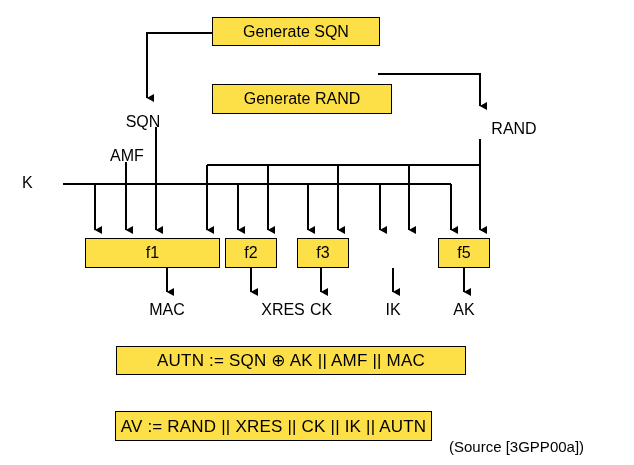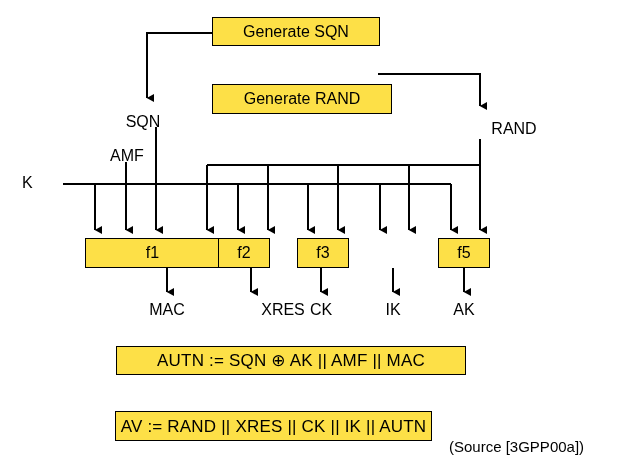--- a/index.html
+++ b/index.html
@@ -116,21 +116,21 @@
   </div>
 
   <div class="lbl" style="left:22px; top:175px;">K</div>
   <div class="lbl center" style="left:143px; top:114px;">SQN</div>
   <div class="lbl center" style="left:127px; top:148px;">AMF</div>
   <div class="lbl center" style="left:474px; top:121px;margin-left:40px;">RAND</div>
 
   <div class="box fbox" style="left:85px; top:238px; width:135px; height:30px;align-items:center;">
     <span>f1</span>
   </div>
-  <div class="box fbox" style="left:218px; top:238px; width:52px; height:30px;">
+  <div class="box fbox" style="left:225px; top:238px; width:52px; height:30px;">
     <span>f2</span>
   </div>
   <div class="box fbox" style="left:297px; top:238px; width:52px; height:30px;">
     <span>f3</span>
   </div>
   <div class="box fbox" style="left:438px; top:238px; width:52px; height:30px;">
     <span>f5</span>
   </div>
 
   <div class="lbl center" style="left:167px; top:302px;">MAC</div>

